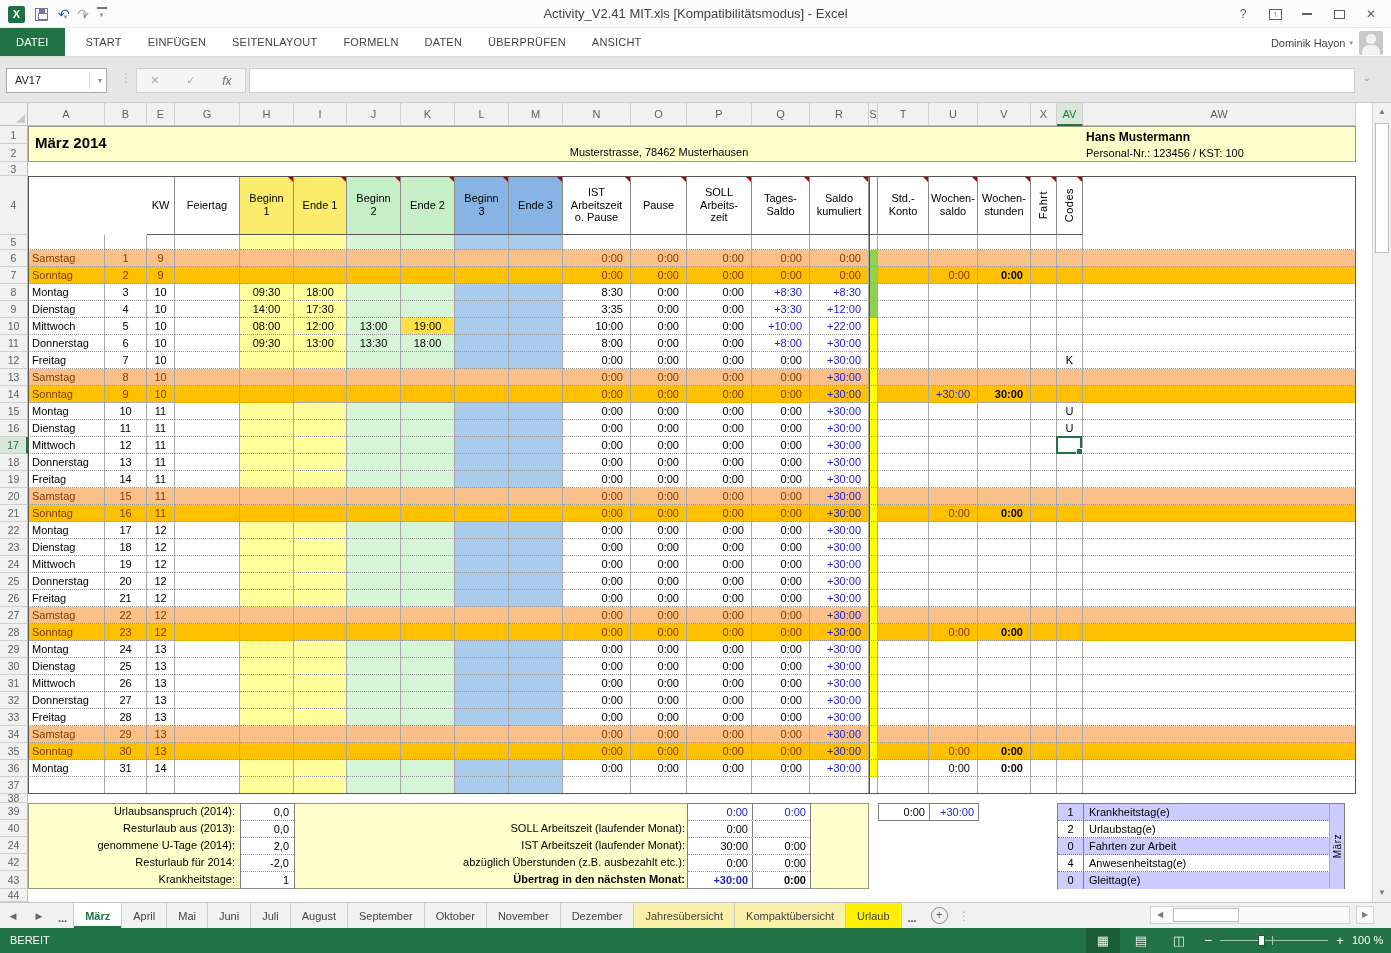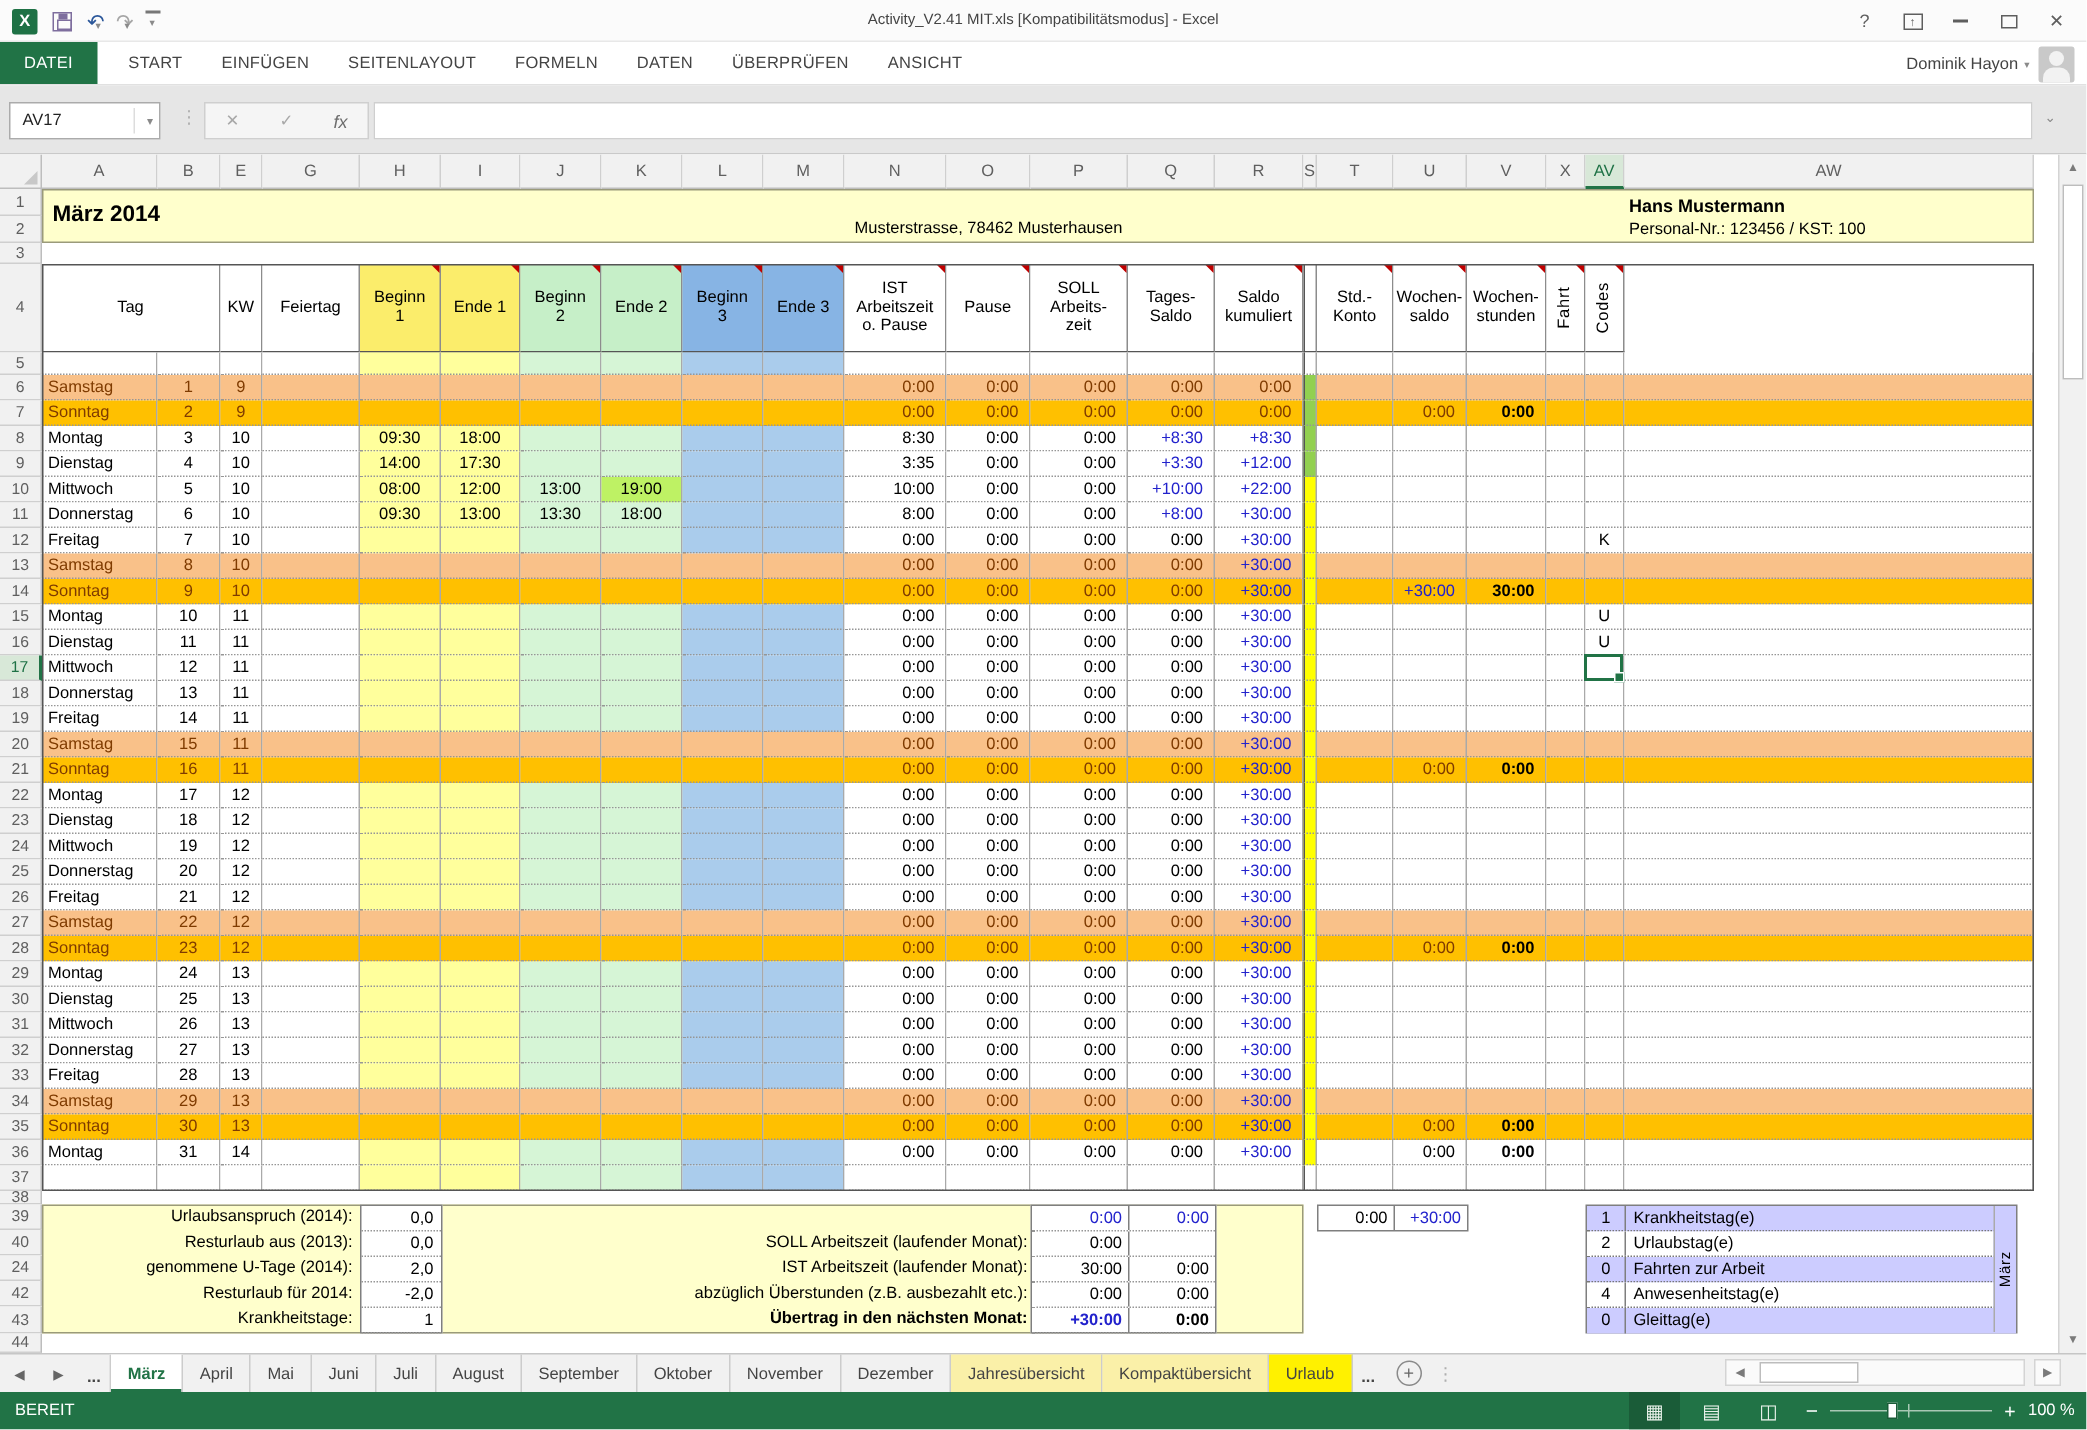--- a/index.html
+++ b/index.html
@@ -11,21 +11,21 @@
   #titlebar { left:0; top:0; width:1391px; height:28px; background:#FBFBFB; border-bottom:1px solid #E8E8E8; }
   .qat { display:flex; align-items:center; height:28px; padding-left:8px; gap:10px; }
   .xl-logo { width:17px; height:17px; background:#1E7145; color:#fff; font-weight:bold; font-size:11px; display:flex; align-items:center; justify-content:center; border-radius:2px; }
   .save-ic { width:13px; height:13px; border:1px solid #7E6E9E; position:relative; }
   .save-ic::before { content:""; position:absolute; left:3px; top:0; width:6px; height:4px; background:#7E6E9E; }
   .save-ic::after { content:""; position:absolute; left:2px; bottom:0; width:8px; height:5px; border:1px solid #7E6E9E; }
   .undo { color:#2B579A; font-size:14px; line-height:1; }
   .redo { color:#A6A6A6; font-size:14px; line-height:1; }
   .mini-carat { color:#8A8A8A; font-size:7px; margin-left:-6px; }
   .qat-more { width:10px; border-top:2px solid #777; position:relative; top:-2px;}
-  #title-text { left:0; top:0; width:1391px; height:28px; text-align:center; line-height:28px; color:#444; font-size:10px; }
+  #title-text { left:0; top:0; width:1391px; height:28px; text-align:center; line-height:28px; color:#444; font-size:13px; }
   .win-controls { right:6px; top:0; height:28px; display:flex; align-items:center; gap:4px; }
   .winbtn { width:28px; height:22px; display:flex; align-items:center; justify-content:center; color:#5E5E5E; font-size:12px; }
   .ribbon-disp-ic { width:13px; height:11px; border:1px solid #5E5E5E; font-size:8px; line-height:9px; text-align:center; color:#5E5E5E;}
   .box-ic { width:11px; height:9px; border:1px solid #5E5E5E; }
   .minim { width:10px; border-top:2px solid #5E5E5E; }
 
   
   #ribbonrow { left:0; top:28px; width:1391px; height:29px; background:#FFFFFF; border-bottom:1px solid #E1E1E1; display:flex; align-items:stretch; }
   .rtab { padding:0 13px; display:flex; align-items:center; color:#444; font-size:11px; letter-spacing:.2px; }
   .rtab.active { background:#217346; color:#fff; margin-right:8px; padding:0 16px; }
@@ -237,21 +237,20 @@
     <div class="rowhdr abs" style="top: 734px; height: 17px;">24</div>
     <div class="rowhdr abs" style="top: 751px; height: 17px;">42</div>
     <div class="rowhdr abs" style="top: 768px; height: 18px;">43</div>
     <div class="rowhdr abs" style="top: 786px; height: 13px;">44</div>
     <div class="abs" style="left: 28px; top: 23px; width: 1328px; height: 36px; background: rgb(255, 255, 204); border: 1px solid rgb(154, 154, 122);">
       <div class="abs" style="left: 6px; top: 7px; font-size: 15px; font-weight: bold;">März 2014</div>
       <div class="abs" style="left: 420px; top: 19px; width: 420px; text-align: center; font-size: 11px;">Musterstrasse, 78462 Musterhausen</div>
       <div class="abs" style="left: 1057px; top: 3px; font-size: 12px; font-weight: bold;">Hans Mustermann</div>
       <div class="abs" style="left: 1057px; top: 20px; font-size: 11px;">Personal-Nr.: 123456 / KST: 100</div>
     </div>
-    <div class="hcell" style="left: 28px; top: 73px; width: 119px; height: 59px; background: rgb(255, 255, 255);"><span>Tag</span></div>
     <div class="hcell" style="left: 147px; top: 73px; width: 28px; height: 59px; background: rgb(255, 255, 255);"><span>KW</span></div>
     <div class="hcell" style="left: 175px; top: 73px; width: 65px; height: 59px; background: rgb(255, 255, 255);"><span>Feiertag</span></div>
     <div class="hcell tri" style="left: 240px; top: 73px; width: 54px; height: 59px; background: rgb(251, 237, 107);"><span>Beginn
 1</span></div>
     <div class="hcell tri" style="left: 294px; top: 73px; width: 53px; height: 59px; background: rgb(251, 237, 107);"><span>Ende 1</span></div>
     <div class="hcell tri" style="left: 347px; top: 73px; width: 54px; height: 59px; background: rgb(198, 239, 200);"><span>Beginn
 2</span></div>
     <div class="hcell tri" style="left: 401px; top: 73px; width: 54px; height: 59px; background: rgb(198, 239, 200);"><span>Ende 2</span></div>
     <div class="hcell tri" style="left: 455px; top: 73px; width: 54px; height: 59px; background: rgb(135, 180, 228);"><span>Beginn
 3</span></div>
@@ -386,21 +385,21 @@
     <div class="cell c" style="left: 1031px; top: 198px; width: 26px; height: 17px; background: rgb(255, 255, 255); color: rgb(0, 0, 0);"></div>
     <div class="cell c" style="left: 1057px; top: 198px; width: 26px; height: 17px; background: rgb(255, 255, 255); color: rgb(0, 0, 0);"></div>
     <div class="cell c" style="left: 1083px; top: 198px; width: 273px; height: 17px; background: rgb(255, 255, 255); color: rgb(0, 0, 0);"></div>
     <div class="cell l" style="left: 28px; top: 215px; width: 77px; height: 17px; background: rgb(255, 255, 255); color: rgb(0, 0, 0);">Mittwoch</div>
     <div class="cell c" style="left: 105px; top: 215px; width: 42px; height: 17px; background: rgb(255, 255, 255); color: rgb(0, 0, 0);">5</div>
     <div class="cell c" style="left: 147px; top: 215px; width: 28px; height: 17px; background: rgb(255, 255, 255); color: rgb(0, 0, 0);">10</div>
     <div class="cell c" style="left: 175px; top: 215px; width: 65px; height: 17px; background: rgb(255, 255, 255); color: rgb(0, 0, 0);"></div>
     <div class="cell c" style="left: 240px; top: 215px; width: 54px; height: 17px; background: rgb(255, 255, 156); color: rgb(0, 0, 0);">08:00</div>
     <div class="cell c" style="left: 294px; top: 215px; width: 53px; height: 17px; background: rgb(255, 255, 156); color: rgb(0, 0, 0);">12:00</div>
     <div class="cell c" style="left: 347px; top: 215px; width: 54px; height: 17px; background: rgb(214, 245, 214); color: rgb(0, 0, 0);">13:00</div>
-    <div class="cell c" style="left: 401px; top: 215px; width: 54px; height: 17px; background: #bef264; color: rgb(0, 0, 0);">19:00</div>
+    <div class="cell c" style="left: 401px; top: 215px; width: 54px; height: 17px; background: #fde047; color: rgb(0, 0, 0);">19:00</div>
     <div class="cell c" style="left: 455px; top: 215px; width: 54px; height: 17px; background: rgb(170, 204, 236); color: rgb(0, 0, 0);"></div>
     <div class="cell c" style="left: 509px; top: 215px; width: 54px; height: 17px; background: rgb(170, 204, 236); color: rgb(0, 0, 0);"></div>
     <div class="cell r" style="left: 563px; top: 215px; width: 68px; height: 17px; background: rgb(255, 255, 255); color: rgb(0, 0, 0);">10:00</div>
     <div class="cell r" style="left: 631px; top: 215px; width: 56px; height: 17px; background: rgb(255, 255, 255); color: rgb(0, 0, 0);">0:00</div>
     <div class="cell r" style="left: 687px; top: 215px; width: 65px; height: 17px; background: rgb(255, 255, 255); color: rgb(0, 0, 0);">0:00</div>
     <div class="cell r" style="left: 752px; top: 215px; width: 58px; height: 17px; background: rgb(255, 255, 255); color: rgb(34, 34, 204);">+10:00</div>
     <div class="cell r" style="left: 810px; top: 215px; width: 59px; height: 17px; background: rgb(255, 255, 255); color: rgb(34, 34, 204);">+22:00</div>
     <div class="cell c" style="left: 869px; top: 215px; width: 9px; height: 17px; background: rgb(255, 255, 0); color: rgb(0, 0, 0); border-left: 1px solid rgb(85, 85, 85);"></div>
     <div class="cell c" style="left: 878px; top: 215px; width: 51px; height: 17px; background: rgb(255, 255, 255); color: rgb(0, 0, 0);"></div>
     <div class="cell r" style="left: 929px; top: 215px; width: 49px; height: 17px; background: rgb(255, 255, 255);"></div>

